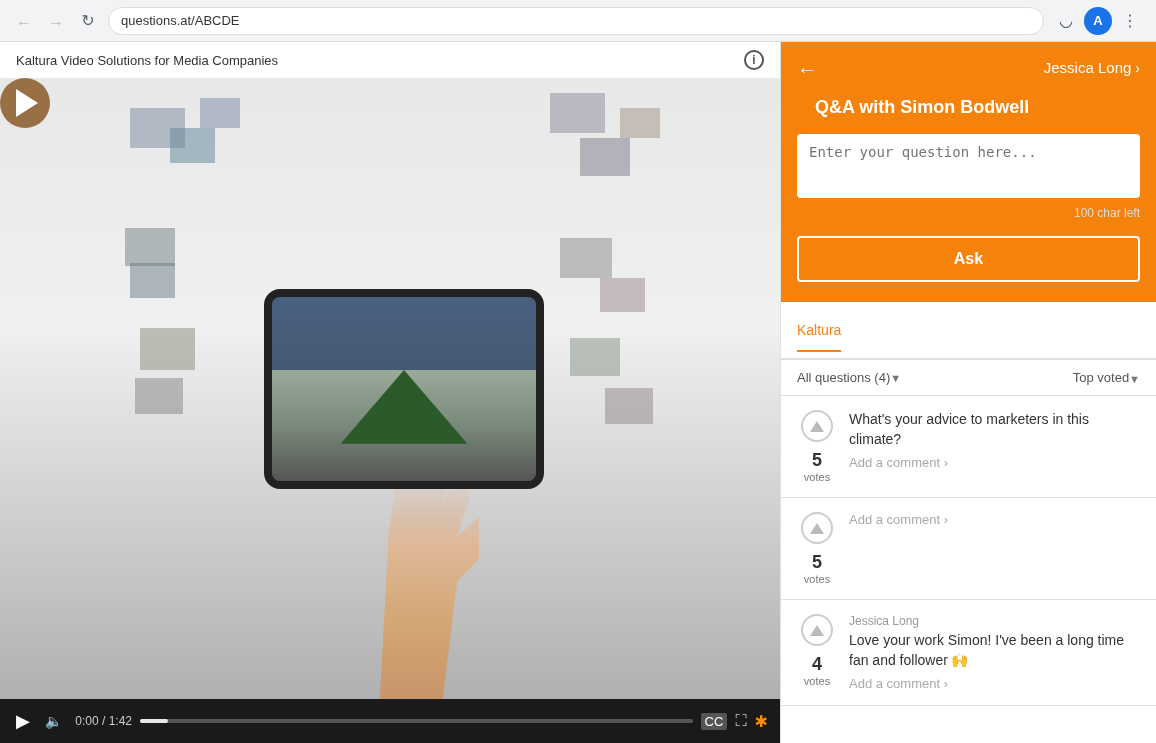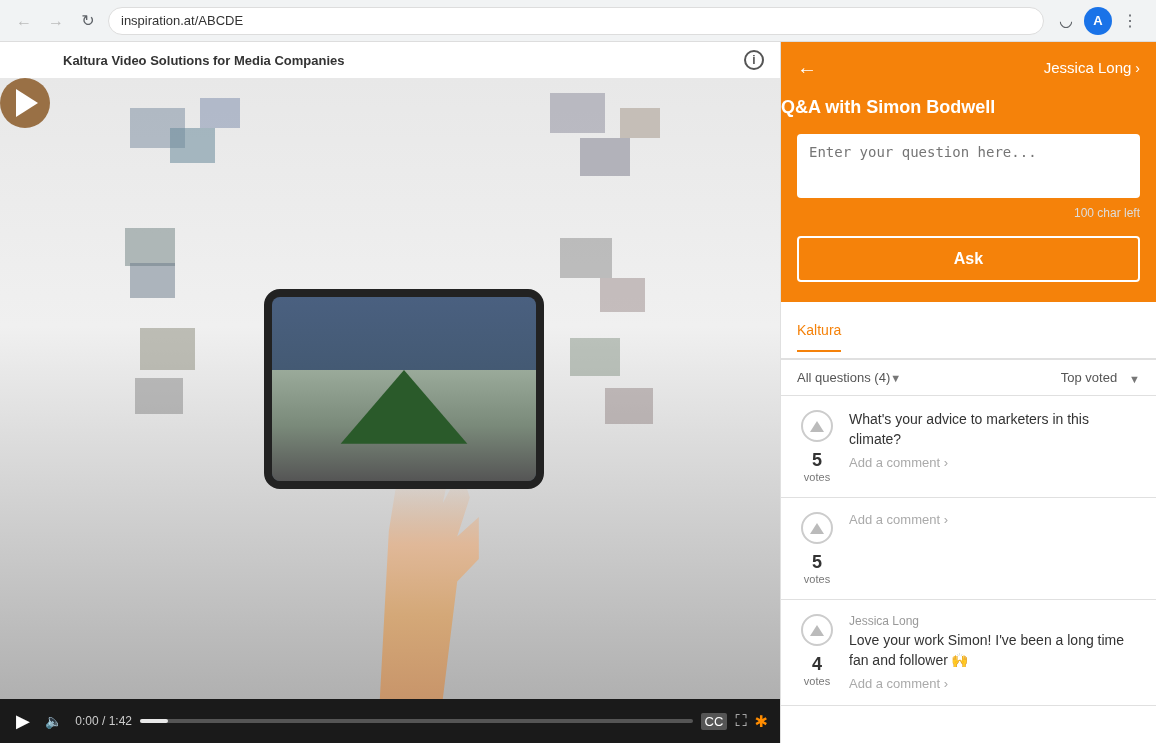--- a/index.html
+++ b/index.html
@@ -84,22 +84,21 @@
       padding: 0 16px;
       height: 36px;
       display: flex;
       align-items: center;
       justify-content: space-between;
       flex-shrink: 0;
     }
     .video-title-text {
       font-size: 13px;
       color: #333;
-      font-weight: bold;
-      margin-left: 47px;
+      font-weight: normal;
     }
     .info-icon {
       width: 20px; height: 20px;
       border-radius: 50%;
       border: 2px solid #555;
       display: flex; align-items: center; justify-content: center;
       font-size: 12px;
       font-weight: bold;
       color: #555;
       cursor: pointer;
@@ -278,21 +277,21 @@
       display: flex;
       align-items: center;
       gap: 4px;
       cursor: pointer;
     }
     .qa-chevron {
       font-size: 14px;
     }
     .qa-title-bar {
       background: #f5820a;
-      padding: 4px 0 16px;
+      padding: 4px 34px 16px;
       flex-shrink: 0;
     }
     .qa-title {
       color: white;
       font-size: 18px;
       font-weight: bold;
     }
     .qa-input-area {
       background: #f5820a;
       padding: 0 16px 16px;
@@ -361,21 +360,21 @@
       color: #555;
       display: flex;
       align-items: center;
       cursor: pointer;
     }
     .sort-dropdown {
       font-size: 13px;
       color: #555;
       display: flex;
       align-items: flex-end;
-      gap: 12px;
+      gap: 0;
       cursor: pointer;
     }
     .dropdown-arrow {
       font-size: 11px;
       color: #777;
     }
 
     .questions-list {
       flex: 1;
       overflow-y: auto;
@@ -442,21 +441,21 @@
     }
   </style>
 </head>
 <body>
 
 <div class="browser-chrome">
   <button class="browser-nav-btn disabled">←</button>
   <button class="browser-nav-btn disabled">→</button>
   <button class="browser-nav-btn">↻</button>
   <div class="address-bar">
-    <span>inspiration.at/ABCDE</span>
+    <span>questions.at/ABCDE</span>
   </div>
   <div class="browser-actions">
     <button class="browser-action-btn">◡</button>
     <div class="avatar-btn">
       <span>A</span>
     </div>
     <button class="browser-action-btn">⋮</button>
   </div>
 </div>
 

